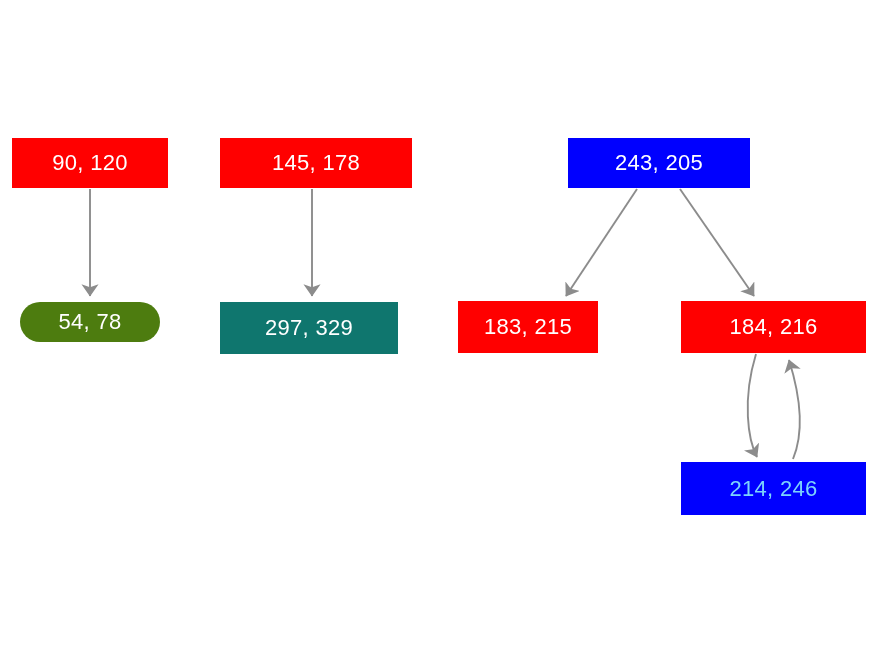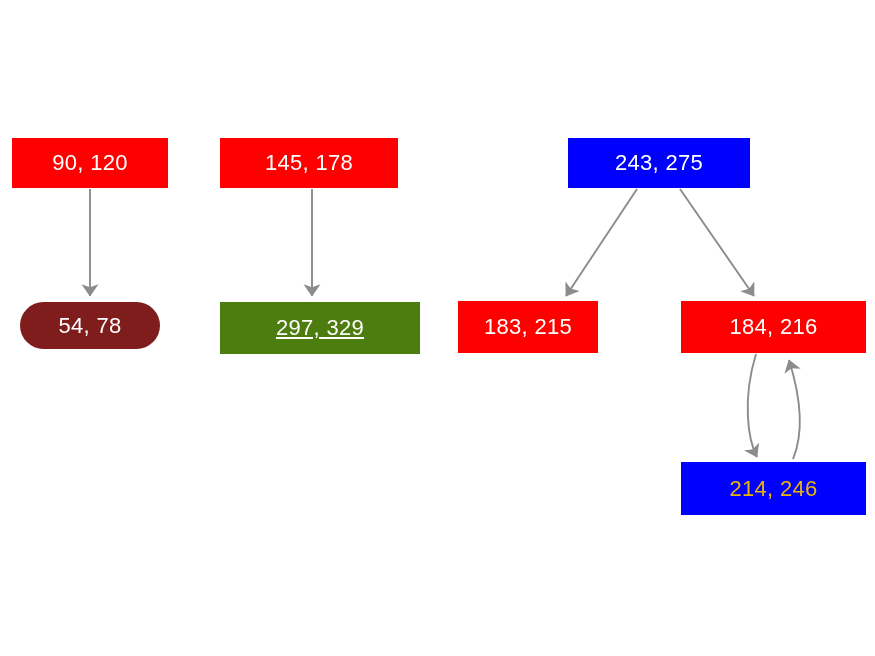--- a/index.html
+++ b/index.html
@@ -59,36 +59,36 @@
         <path d="M 680,189 L 754,296" fill="none" stroke="#8c8c8c" stroke-width="1.9" marker-end="url(#arrowhead)"></path>
         <path d="M 756,354 C 742,400 748,440 757,457" fill="none" stroke="#8c8c8c" stroke-width="1.9" marker-end="url(#arrowhead)"></path>
         <path d="M 793,459 C 805,430 800,395 789,360" fill="none" stroke="#8c8c8c" stroke-width="1.9" marker-end="url(#arrowhead)"></path>
       </g>
   </svg>
 
   <div id="nodes-group">
       <div class="node" style="left: 12px; top: 138px; width: 156px; height: 50px; background: rgb(255, 0, 0); color: rgb(255, 255, 255); align-items: center;">
         <span class="node-label">90, 120</span>
       </div>
-      <div class="node" style="left: 20px; top: 302px; width: 140px; height: 47px; background: #7f1d1d; color: rgb(255, 255, 255); border-radius: 24px;">
+      <div class="node" style="left: 20px; top: 302px; width: 140px; height: 40px; background: #4d7c0f; color: rgb(255, 255, 255); border-radius: 24px;">
         <span class="node-label">54, 78</span>
       </div>
-      <div class="node" style="left: 220px; top: 138px; width: 178px; height: 50px; background: rgb(255, 0, 0); color: rgb(255, 255, 255);">
+      <div class="node" style="left: 220px; top: 138px; width: 192px; height: 50px; background: rgb(255, 0, 0); color: rgb(255, 255, 255);">
         <span class="node-label">145, 178</span>
       </div>
-      <div class="node" style="left: 220px; top: 302px; width: 200px; height: 52px; background: #4d7c0f; color: rgb(255, 255, 255); text-decoration: underline;">
+      <div class="node" style="left: 220px; top: 302px; width: 178px; height: 52px; background: #0f766e; color: rgb(255, 255, 255);">
         <span class="node-label">297, 329</span>
       </div>
       <div class="node" style="left: 568px; top: 138px; width: 182px; height: 50px; background: rgb(0, 0, 255); color: rgb(255, 255, 255);">
-        <span class="node-label">243, 275</span>
+        <span class="node-label">243, 205</span>
       </div>
       <div class="node" style="left: 458px; top: 301px; width: 140px; height: 52px; background: rgb(255, 0, 0); color: rgb(255, 255, 255);">
         <span class="node-label">183, 215</span>
       </div>
       <div class="node" style="left: 681px; top: 301px; width: 185px; height: 52px; background: rgb(255, 0, 0); color: rgb(255, 255, 255); justify-content: center;">
         <span class="node-label">184, 216</span>
       </div>
-      <div class="node" style="left: 681px; top: 462px; width: 185px; height: 53px; background: rgb(0, 0, 255); color: #eab308;">
+      <div class="node" style="left: 681px; top: 462px; width: 185px; height: 53px; background: rgb(0, 0, 255); color: #7dd3fc;">
         <span class="node-label">214, 246</span>
       </div>
     </div>
 
 </div>
 
 </body></html>

